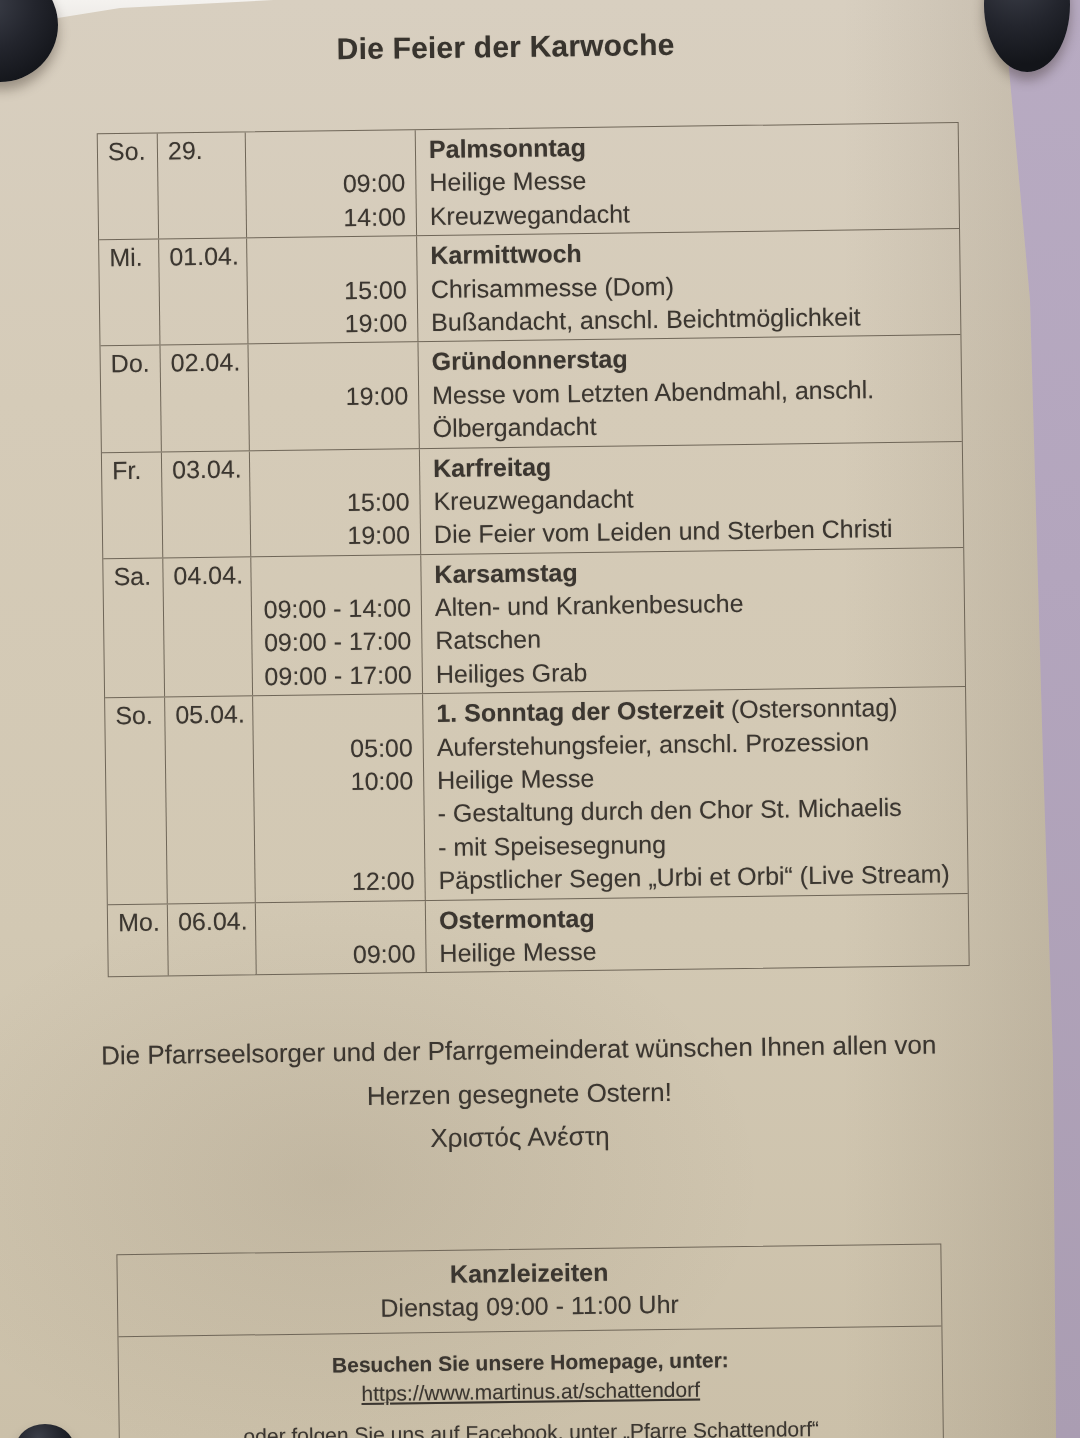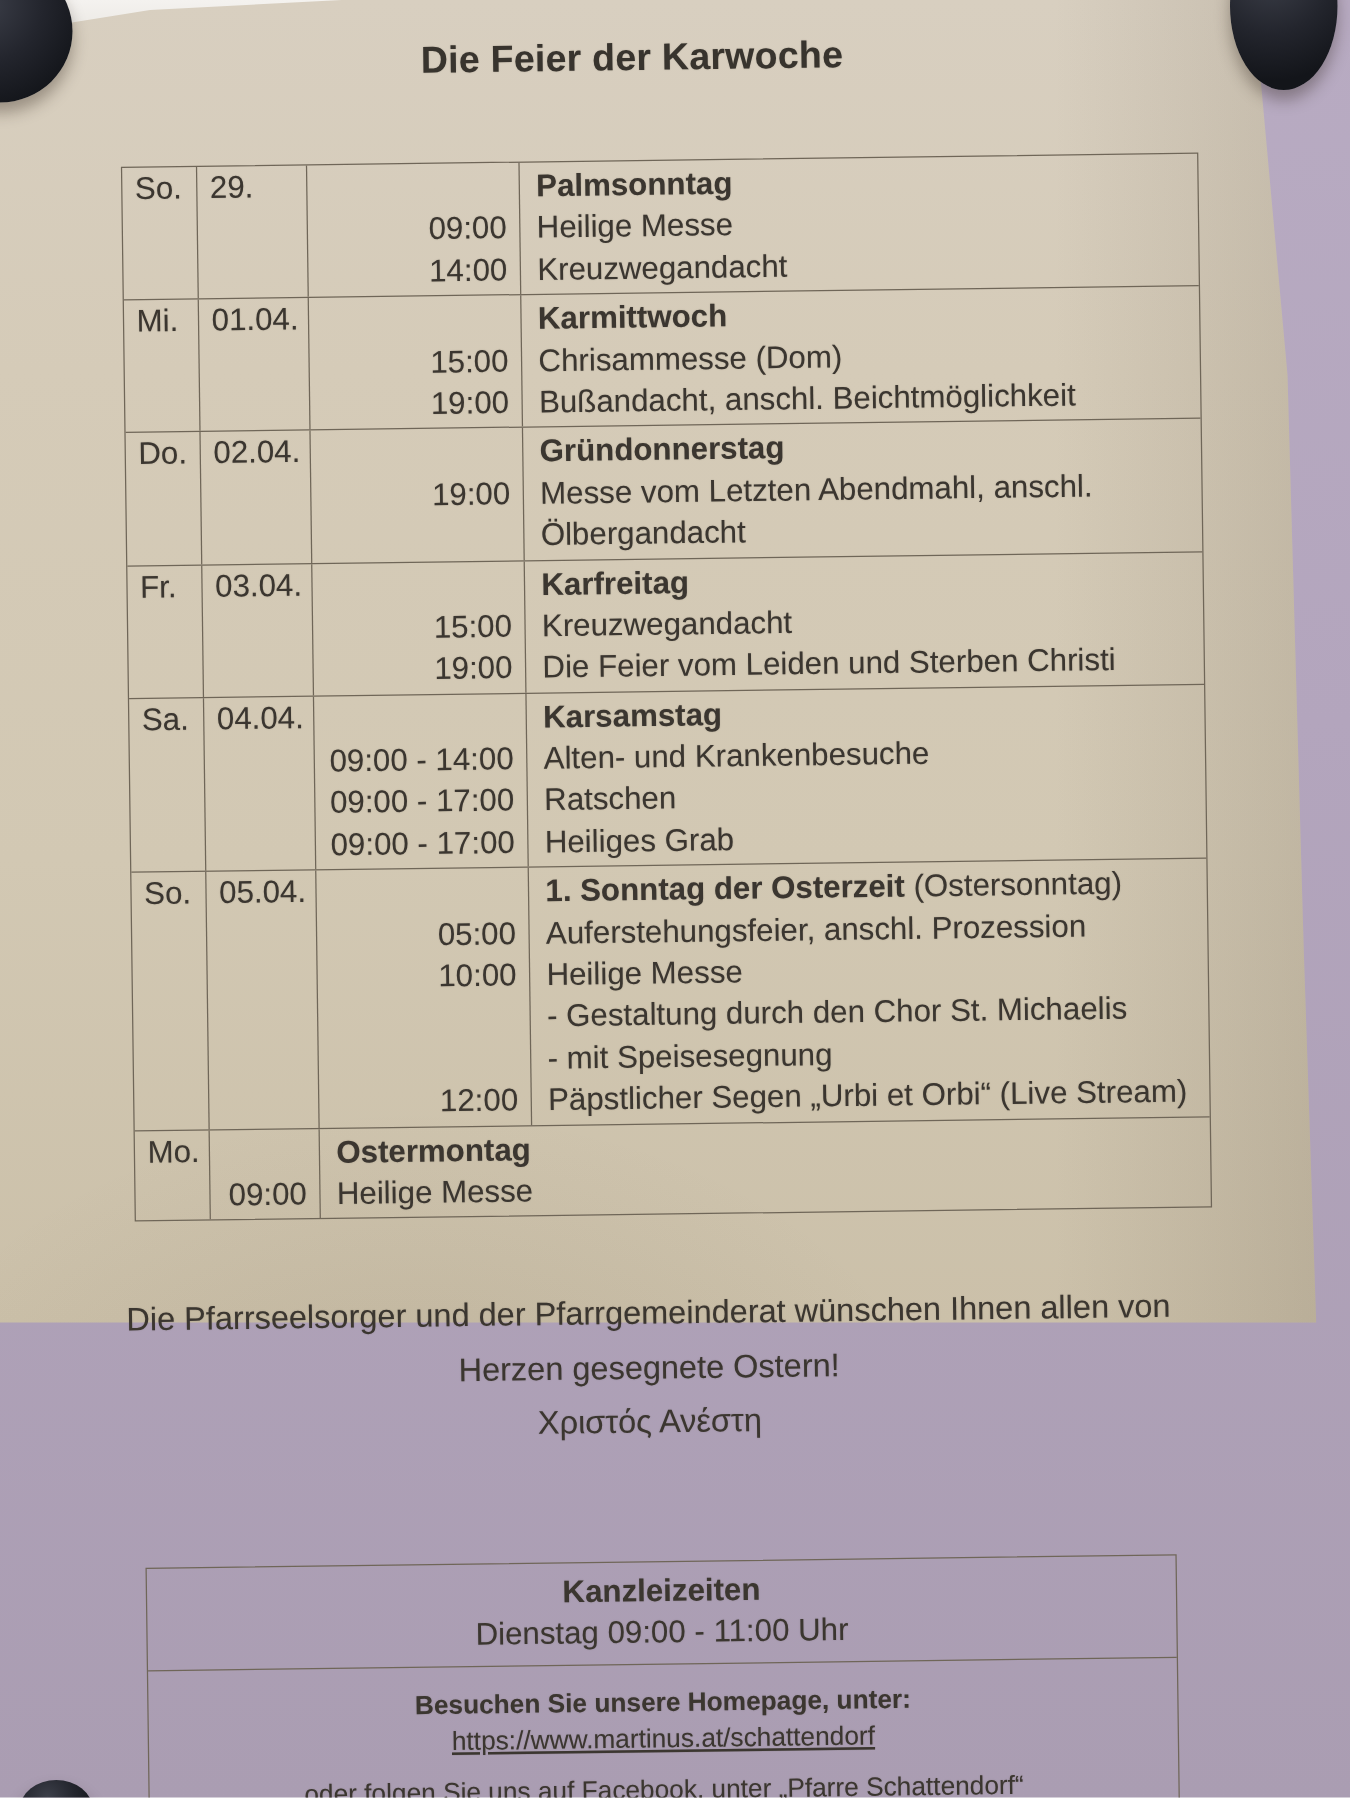--- a/index.html
+++ b/index.html
@@ -15,21 +15,21 @@
     overflow:hidden;
     font-family:"Liberation Sans", sans-serif;
     color:var(--ink);
     background:linear-gradient(180deg,#b8abc2 0%,#b3a5bd 40%,#aa9db2 100%);
   }
   .wall-white{
     position:absolute;left:0;top:0;width:1012px;height:32px;
     background:linear-gradient(180deg,#f4f2ef,#e9e6e1);
   }
   .paper{
-    position:absolute;left:0;top:0;width:1080px;height:1058px;
+    position:absolute;left:0;top:0;width:1080px;height:1438px;
     background:
       radial-gradient(620px 420px at 330px 1180px, rgba(80,65,45,0.10), rgba(80,65,45,0) 70%),
       linear-gradient(90deg, rgba(0,0,0,0) 78%, rgba(70,58,44,0.13) 97%),
       linear-gradient(180deg,#d8cfc0 0%,#d5cbb8 28%,#d2c8b3 65%,#cbc0a9 100%);
     clip-path:polygon(-30px 32px,120px 8px,350px -4px,1002px -8px,1030px 300px,1043px 760px,1053px 1060px,1056px 1438px,1056px 1500px,-30px 1500px);
   }
   .content{
     position:absolute;left:0;top:0;width:1010px;
     transform:rotate(-0.75deg);
     transform-origin:505px 0;
@@ -207,20 +207,21 @@
           <div class="ln">Auferstehungsfeier, anschl. Prozession</div>
           <div class="ln">Heilige Messe</div>
           <div class="ln">- Gestaltung durch den Chor St. Michaelis</div>
           <div class="ln">- mit Speisesegnung</div>
           <div class="ln">Päpstlicher Segen „Urbi et Orbi“ (Live Stream)</div>
         </div>
       </div>
 
       <div class="trow">
         <div class="c day">Mo.</div>
+        <div class="c date">06.04.</div>
         <div class="c times">
           <div class="ln"></div>
           <div class="ln">09:00</div>
         </div>
         <div class="c events">
           <div class="ln head">Ostermontag</div>
           <div class="ln">Heilige Messe</div>
         </div>
       </div>
 

